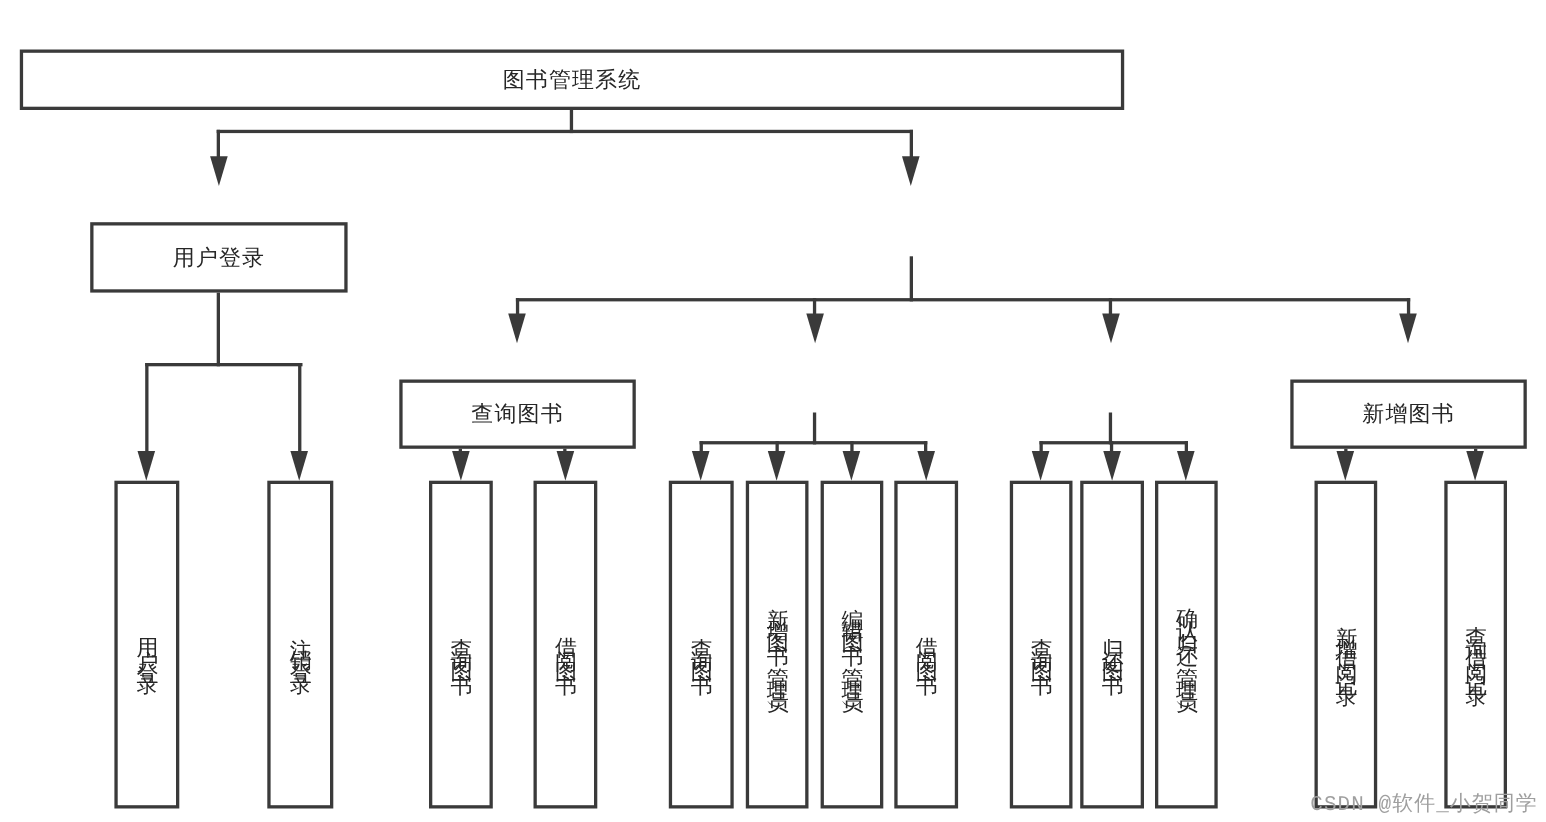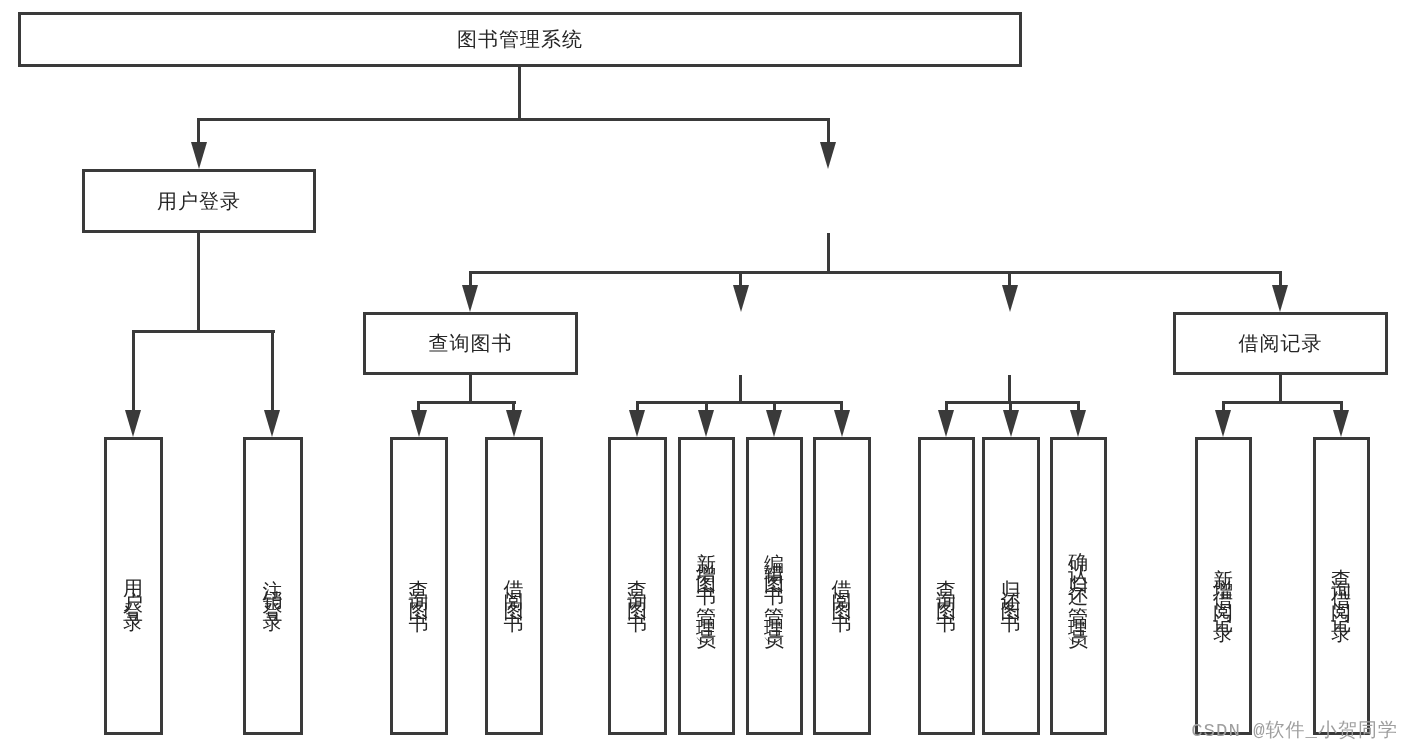--- a/index.html
+++ b/index.html
@@ -6,21 +6,21 @@
   .stage {
     position:relative; width:1405px; height:747px; background:#ffffff;
     font-family:"Liberation Sans", sans-serif; overflow:hidden;
   }
   .box {
     position:absolute; box-sizing:border-box;
     border:3px solid #3a3a3a; background:#ffffff;
     display:flex; align-items:center; justify-content:center;
     color:#262626;
   }
-  .hbox { font-size:20px; letter-spacing:1px; }
+  .hbox { font-size:20px; letter-spacing:1px;margin-top:33px; }
   .vbox {
     writing-mode:vertical-rl; text-orientation:mixed;
     font-size:20px; letter-spacing:11px; line-height:1;
   }
   .vl { position:absolute; width:3px; background:#3a3a3a; }
   .hl { position:absolute; height:3px; background:#3a3a3a; }
   .arr {
     position:absolute; width:0; height:0;
     border-left:8px solid transparent; border-right:8px solid transparent;
     border-top:27px solid #3a3a3a;
@@ -99,21 +99,21 @@
   </div>
 
   <div class="box hbox" style="left:82px;top:169px;width:234px;height:64px">
     <span>用户登录</span>
   </div>
 
   <div class="box hbox" style="left:363px;top:312px;width:215px;height:63px">
     <span>查询图书</span>
   </div>
   <div class="box hbox" style="left:1173px;top:312px;width:215px;height:63px">
-    <span>借阅记录</span>
+    <span>新增图书</span>
   </div>
 
   <div class="box vbox" style="left:104px;top:437px;width:59px;height:298px">
     <span>用户登录</span>
   </div>
   <div class="box vbox" style="left:243px;top:437px;width:60px;height:298px">
     <span>注销登录</span>
   </div>
 
   <div class="box vbox" style="left:390px;top:437px;width:58px;height:298px">

